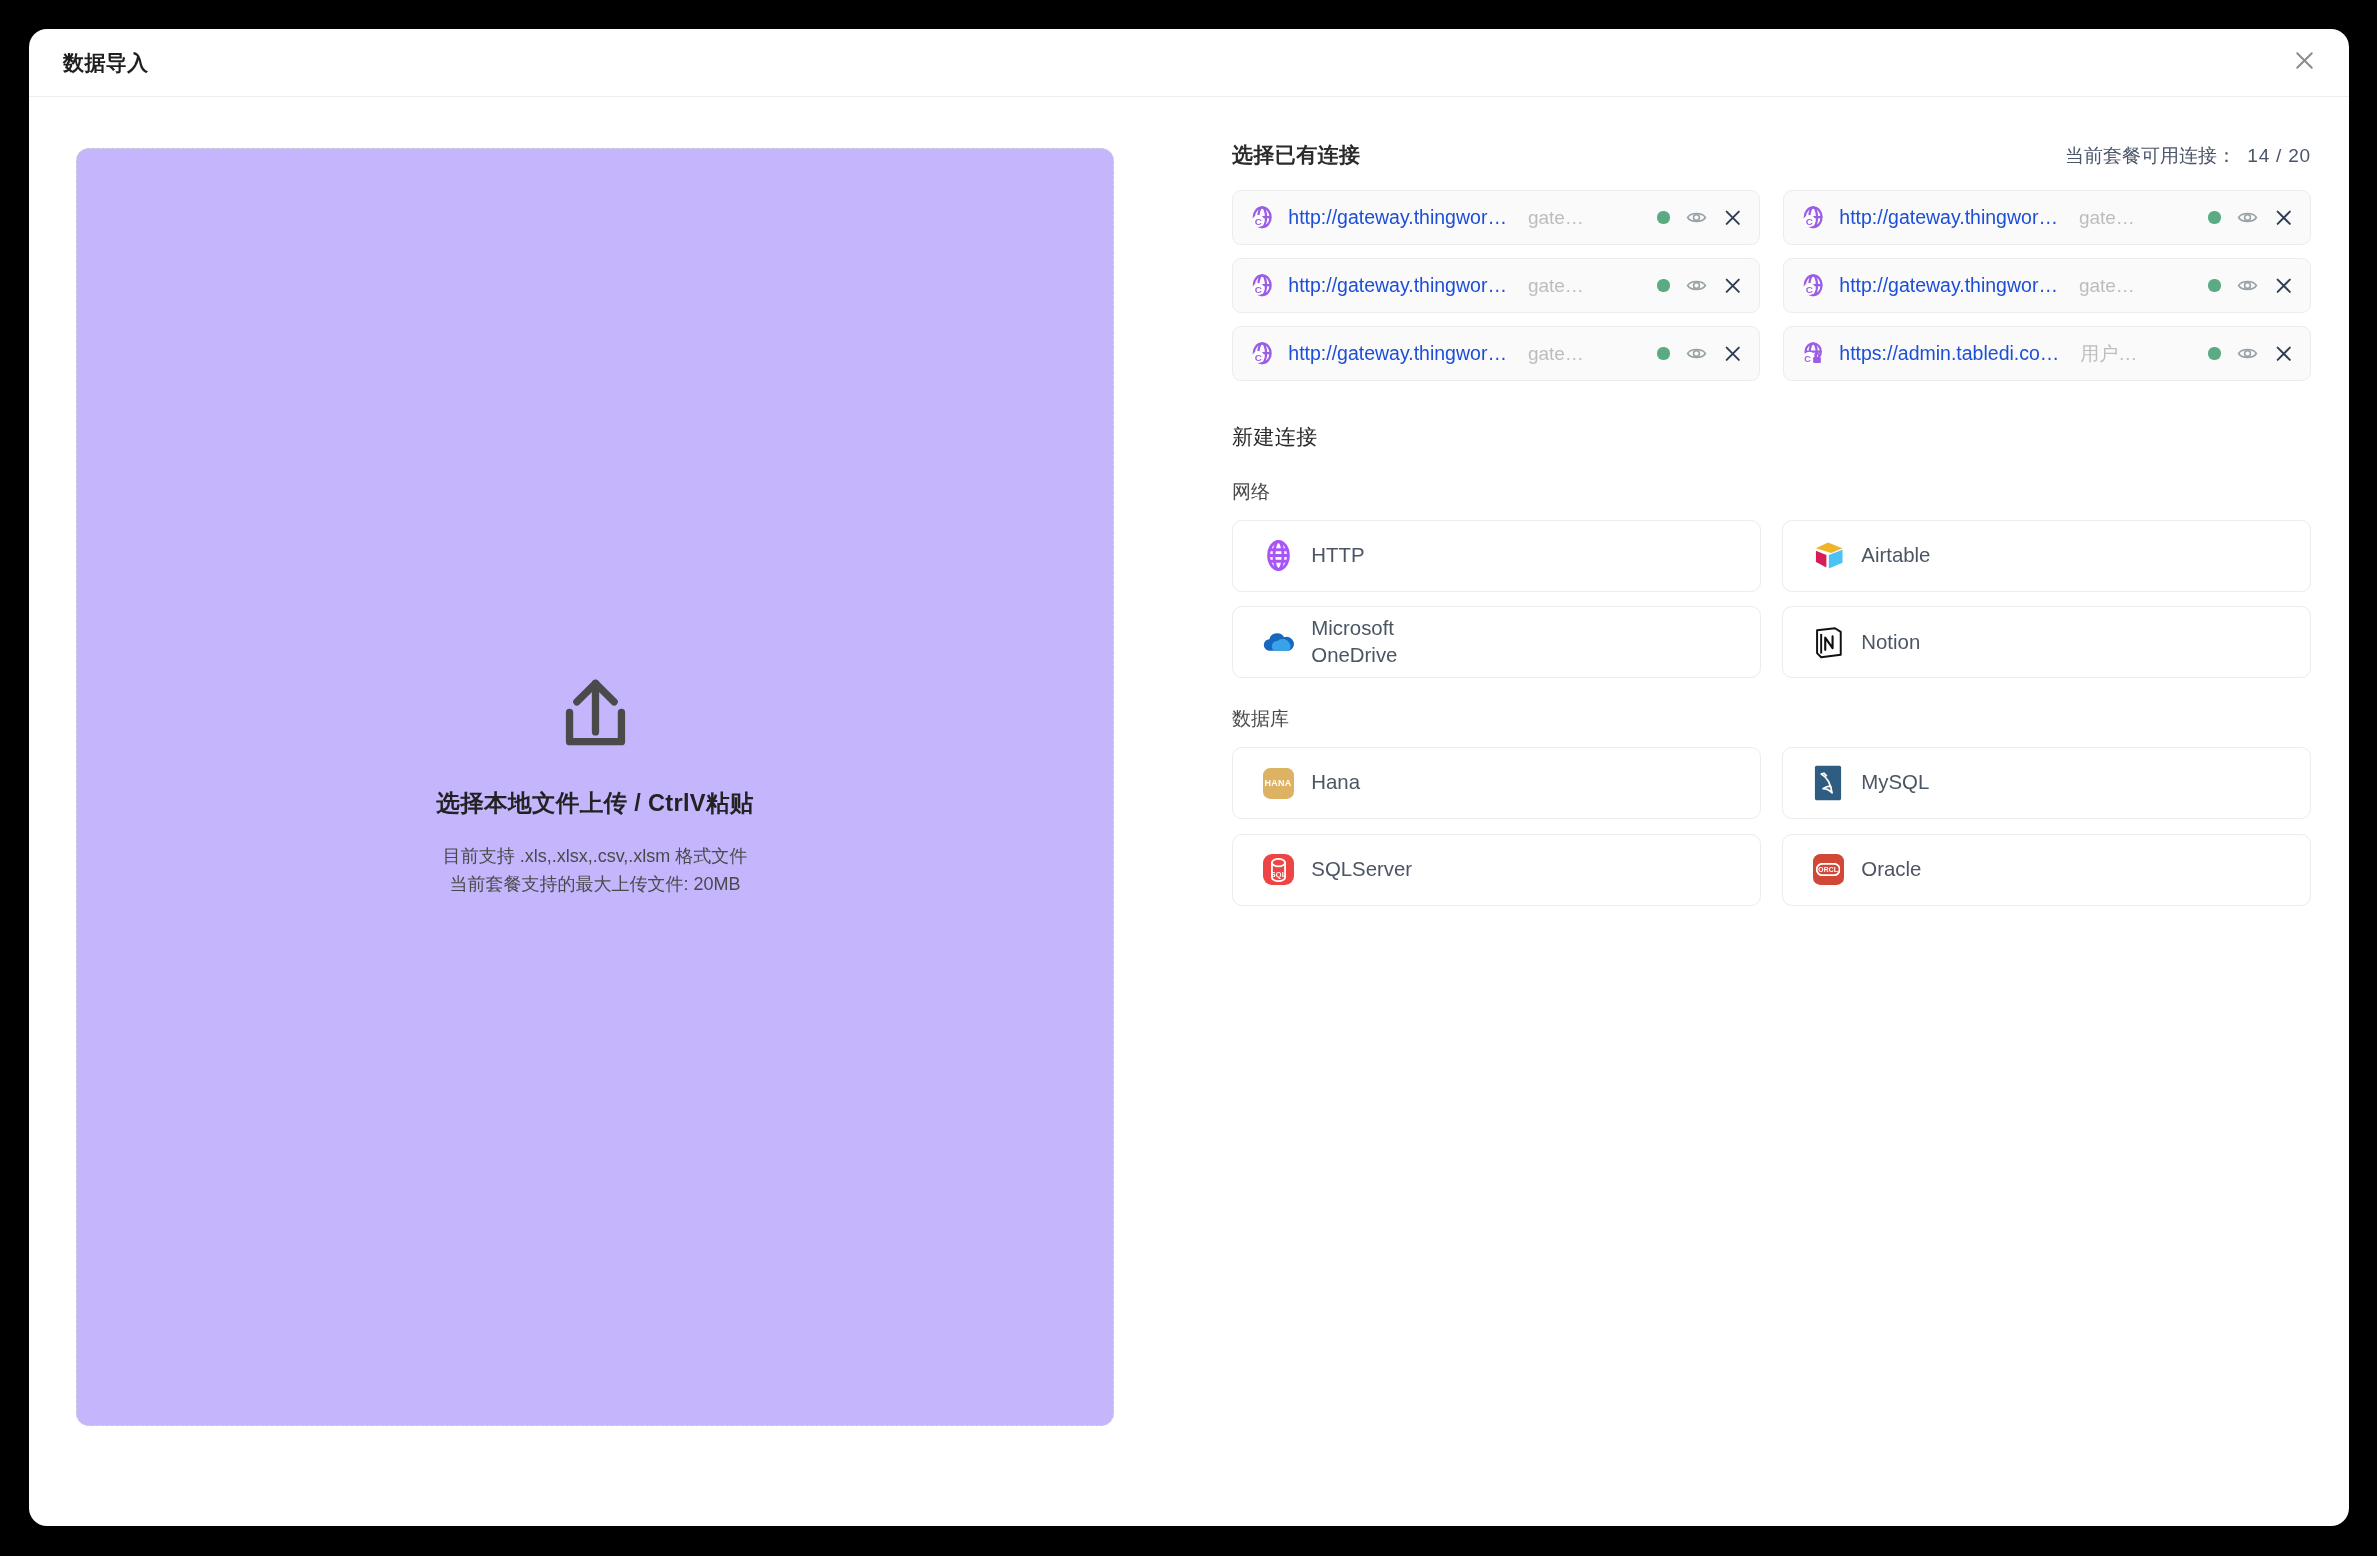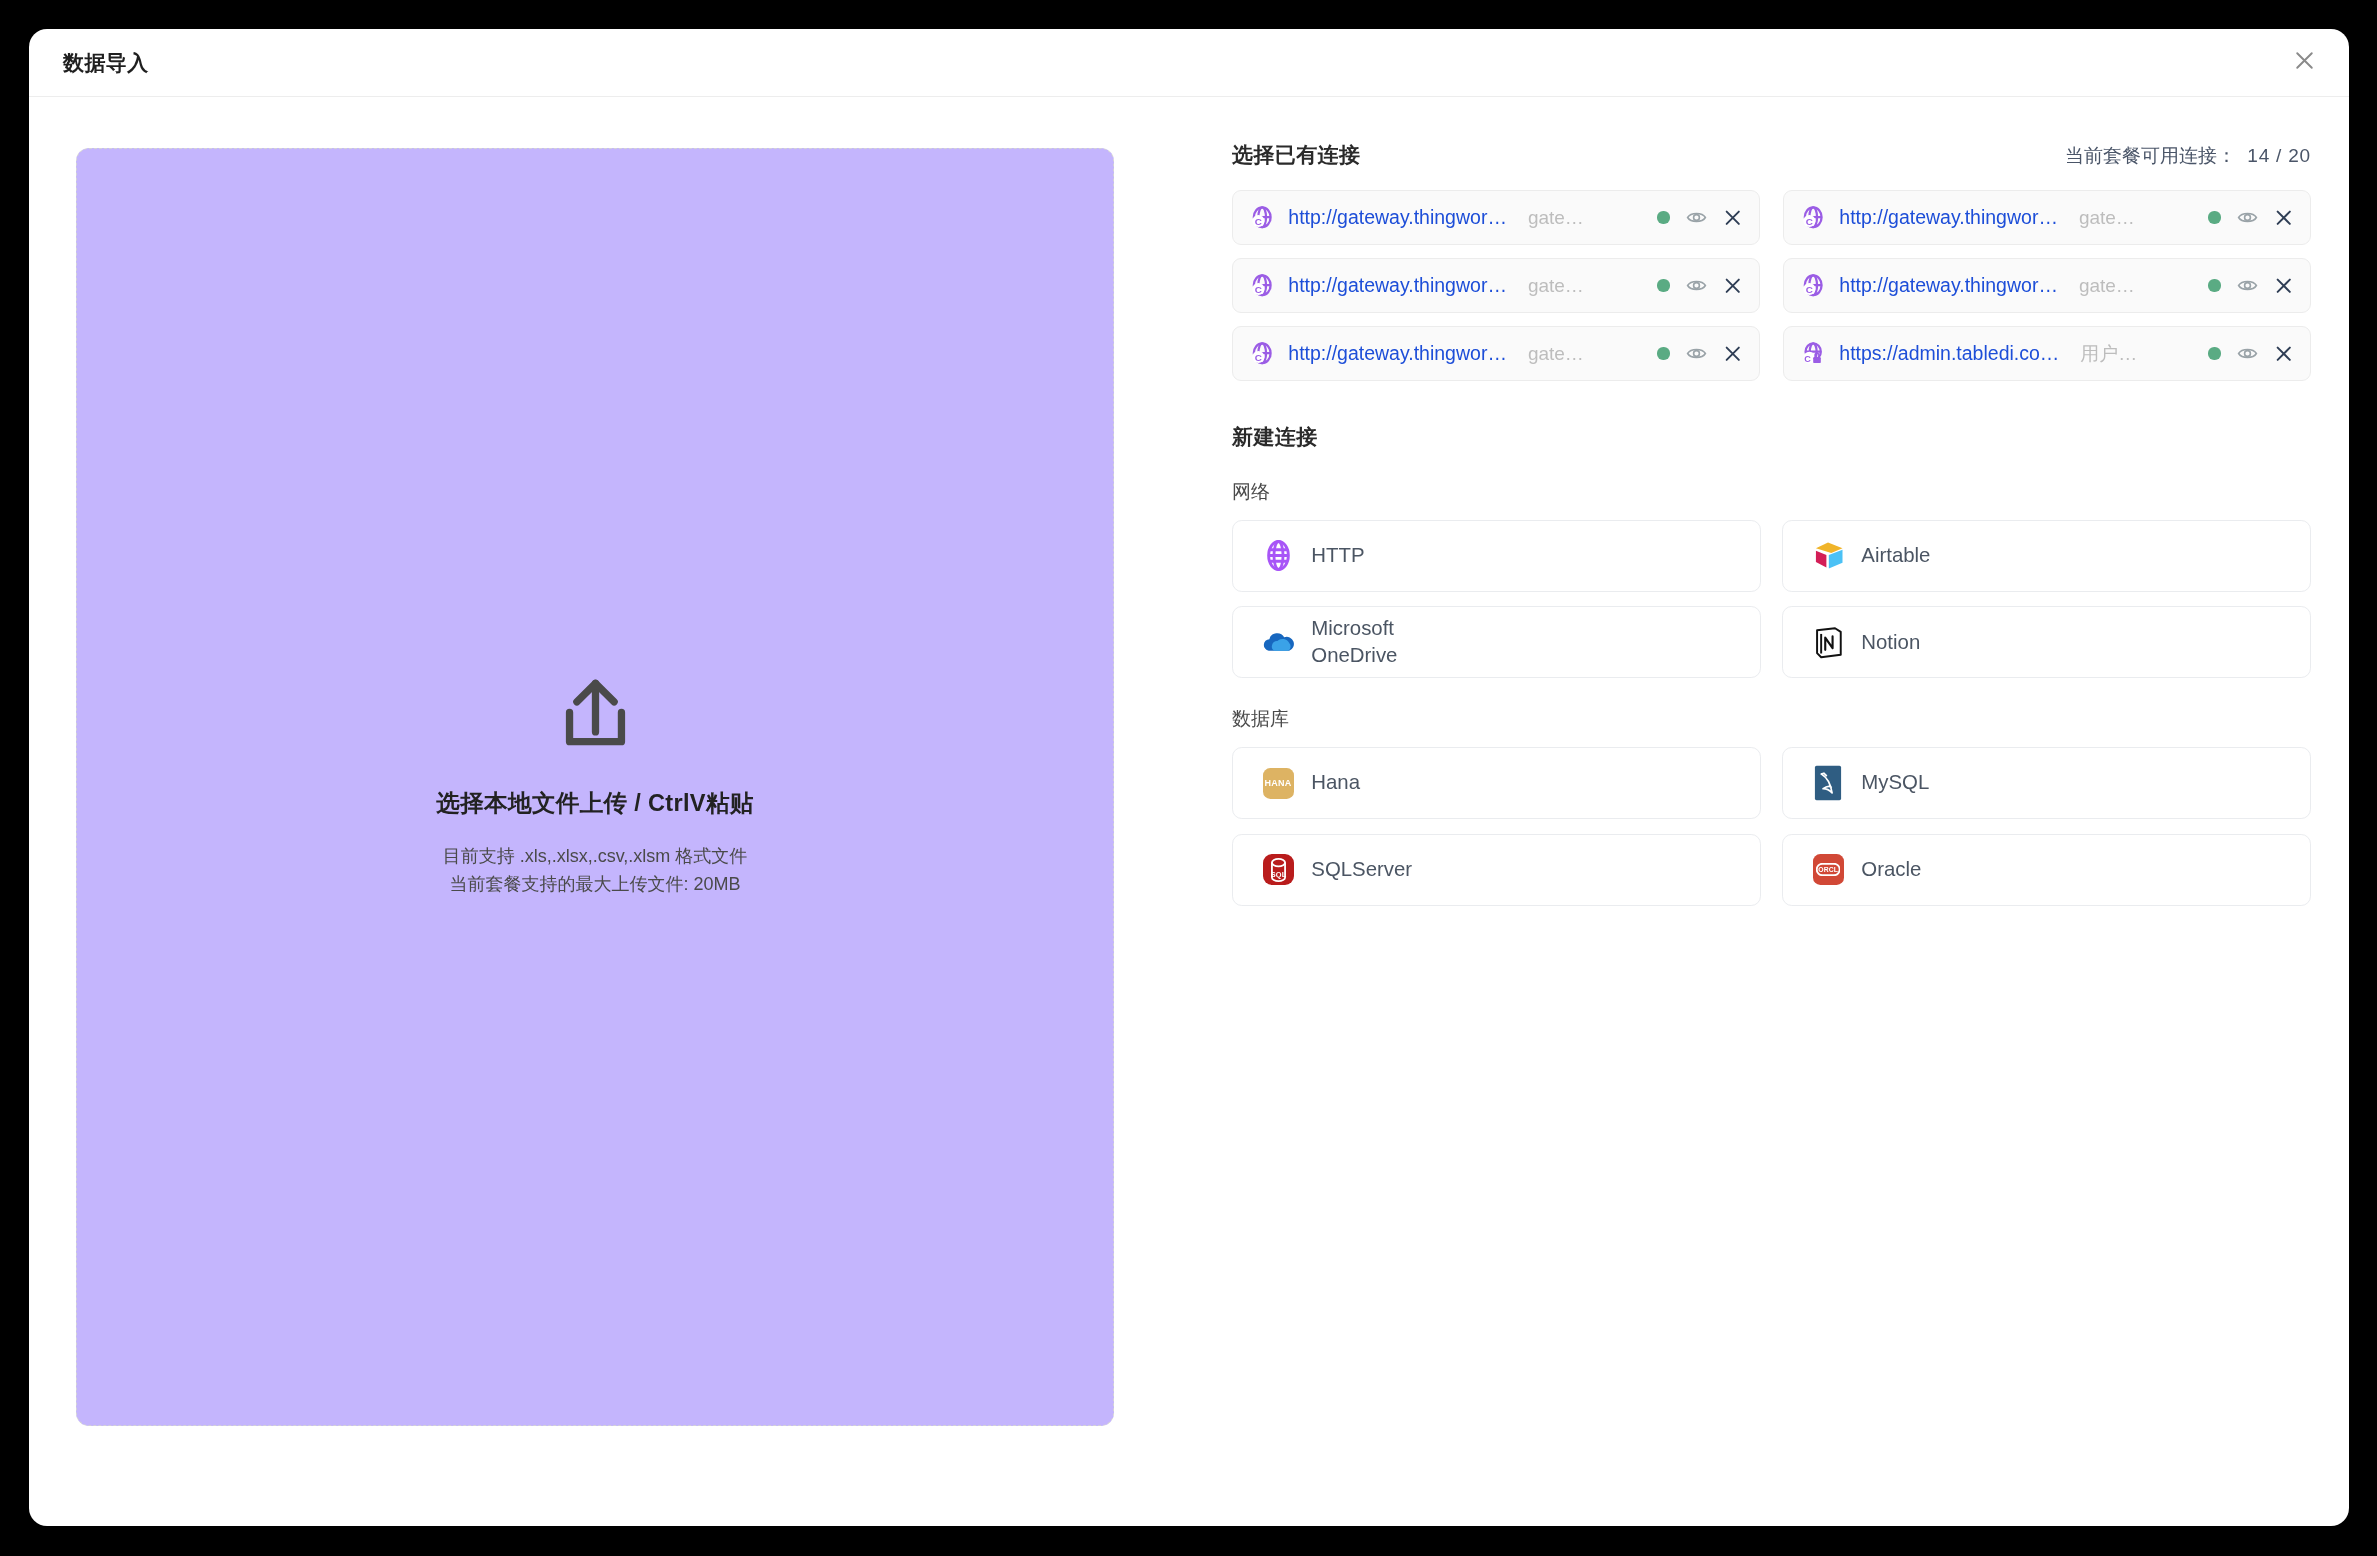--- a/index.html
+++ b/index.html
@@ -143,21 +143,21 @@
   .conn-actions { display: flex; align-items: center; gap: 16.3px; flex: 0 0 auto; }
   .status-dot {
     width: 12.2px; height: 12.2px; border-radius: 50%;
     background: #5aab83;
   }
   .eye-ico, .x-ico { display: block; cursor: pointer; }
 
   
   .new-conn-title {
     font-size: 21px;
-    font-weight: 700;
+    font-weight: 400;
     color: #2a2a2a;
     margin-top: 42px;
     margin-bottom: 12px;
     letter-spacing: 0.4px;
   }
   .group-label {
     font-size: 19px;
     color: #4a4a4a;
     margin-top: 28px;
     margin-bottom: 14.7px;
@@ -195,21 +195,21 @@
   .badge {
     width: 31px; height: 31px;
     border-radius: 6.5px;
     display: flex; align-items: center; justify-content: center;
     font-size: 9px; font-weight: 700; color: #ffffff;
     letter-spacing: 0.2px;
     font-family: "Liberation Sans", sans-serif;
   }
   .badge-hana { background: #ddb363; border-radius: 7.3px; }
   .badge-oracle { background: #d14836; border-radius: 7.3px; }
-  .badge-sql { background: #b91c1c; border-radius: 9px; }
+  .badge-sql { background: #ef4444; border-radius: 9px; }
 </style>
 </head>
 <body>
 
 <div class="dialog">
 
   <div class="dialog-header">
     <div class="dialog-title">数据导入</div>
     <div class="close-btn">
       <svg width="21" height="21" viewBox="0 0 26 26">

